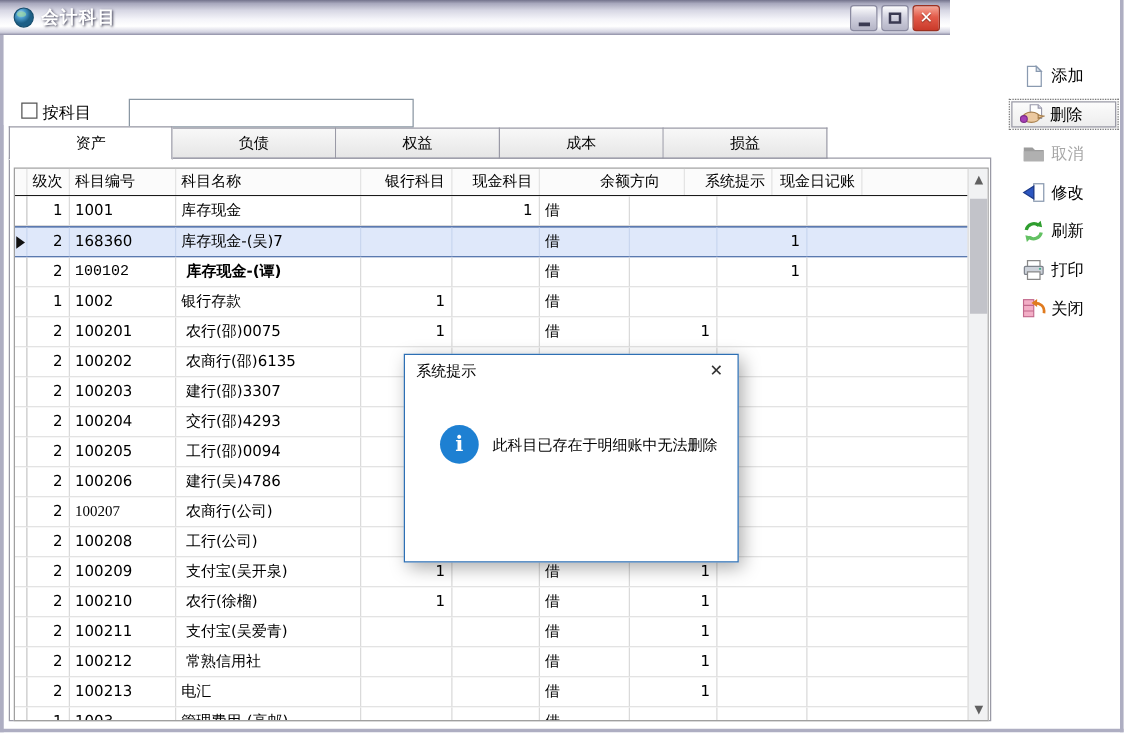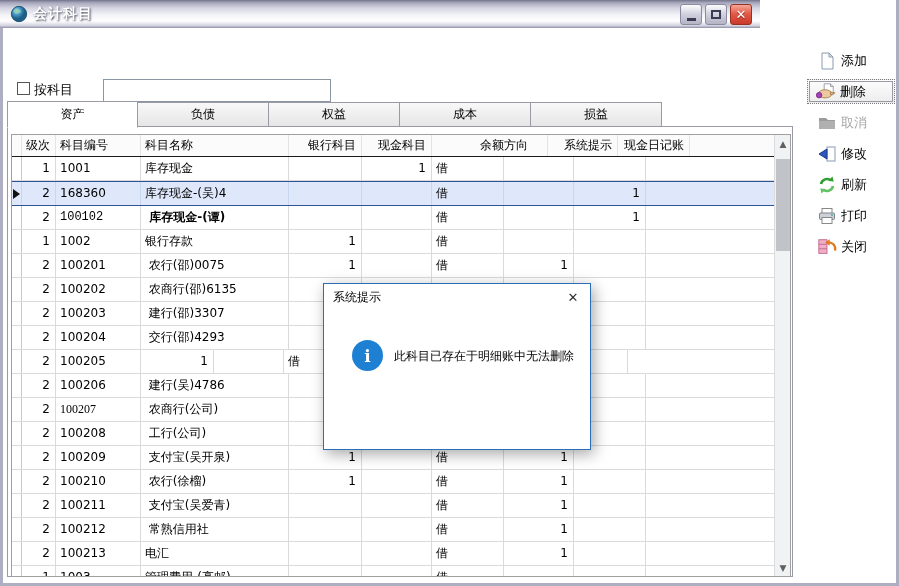--- a/index.html
+++ b/index.html
@@ -161,21 +161,21 @@
           <div class="gcell r" style="width: 70px;">1</div>
           <div class="gcell l" style="width: 72px;">借</div>
           <div class="gcell r" style="width: 70px;"></div>
           <div class="gcell r" style="width: 72px;"></div>
           <div class="gcell l" style="width: 130px;"></div>
         </div>
         <div class="grow sel">
           <div class="gcell marker"><span class="sel-arrow"></span></div>
           <div class="gcell r" style="width: 34px;">2</div>
           <div class="gcell l" style="width: 85px;">168360</div>
-          <div class="gcell l" style="width: 148px;">库存现金-(吴)4</div>
+          <div class="gcell l" style="width: 148px;">库存现金-(吴)7</div>
           <div class="gcell r" style="width: 73px;"></div>
           <div class="gcell r" style="width: 70px;"></div>
           <div class="gcell l" style="width: 72px;">借</div>
           <div class="gcell r" style="width: 70px;"></div>
           <div class="gcell r" style="width: 72px;">1</div>
           <div class="gcell l" style="width: 130px;"></div>
         </div>
         <div class="grow ">
           <div class="gcell marker"></div>
           <div class="gcell r" style="width: 34px;">2</div>
@@ -245,20 +245,21 @@
           <div class="gcell r" style="width: 70px;"></div>
           <div class="gcell l" style="width: 72px;">借</div>
           <div class="gcell r" style="width: 70px;">1</div>
           <div class="gcell r" style="width: 72px;"></div>
           <div class="gcell l" style="width: 130px;"></div>
         </div>
         <div class="grow ">
           <div class="gcell marker"></div>
           <div class="gcell r" style="width: 34px;">2</div>
           <div class="gcell l" style="width: 85px;">100205</div>
+          <div class="gcell l" style="width: 148px;"> 工行(邵)0094</div>
           <div class="gcell r" style="width: 73px;">1</div>
           <div class="gcell r" style="width: 70px;"></div>
           <div class="gcell l" style="width: 72px;">借</div>
           <div class="gcell r" style="width: 70px;">1</div>
           <div class="gcell r" style="width: 72px;"></div>
           <div class="gcell l" style="width: 130px;"></div>
         </div>
         <div class="grow ">
           <div class="gcell marker"></div>
           <div class="gcell r" style="width: 34px;">2</div>

